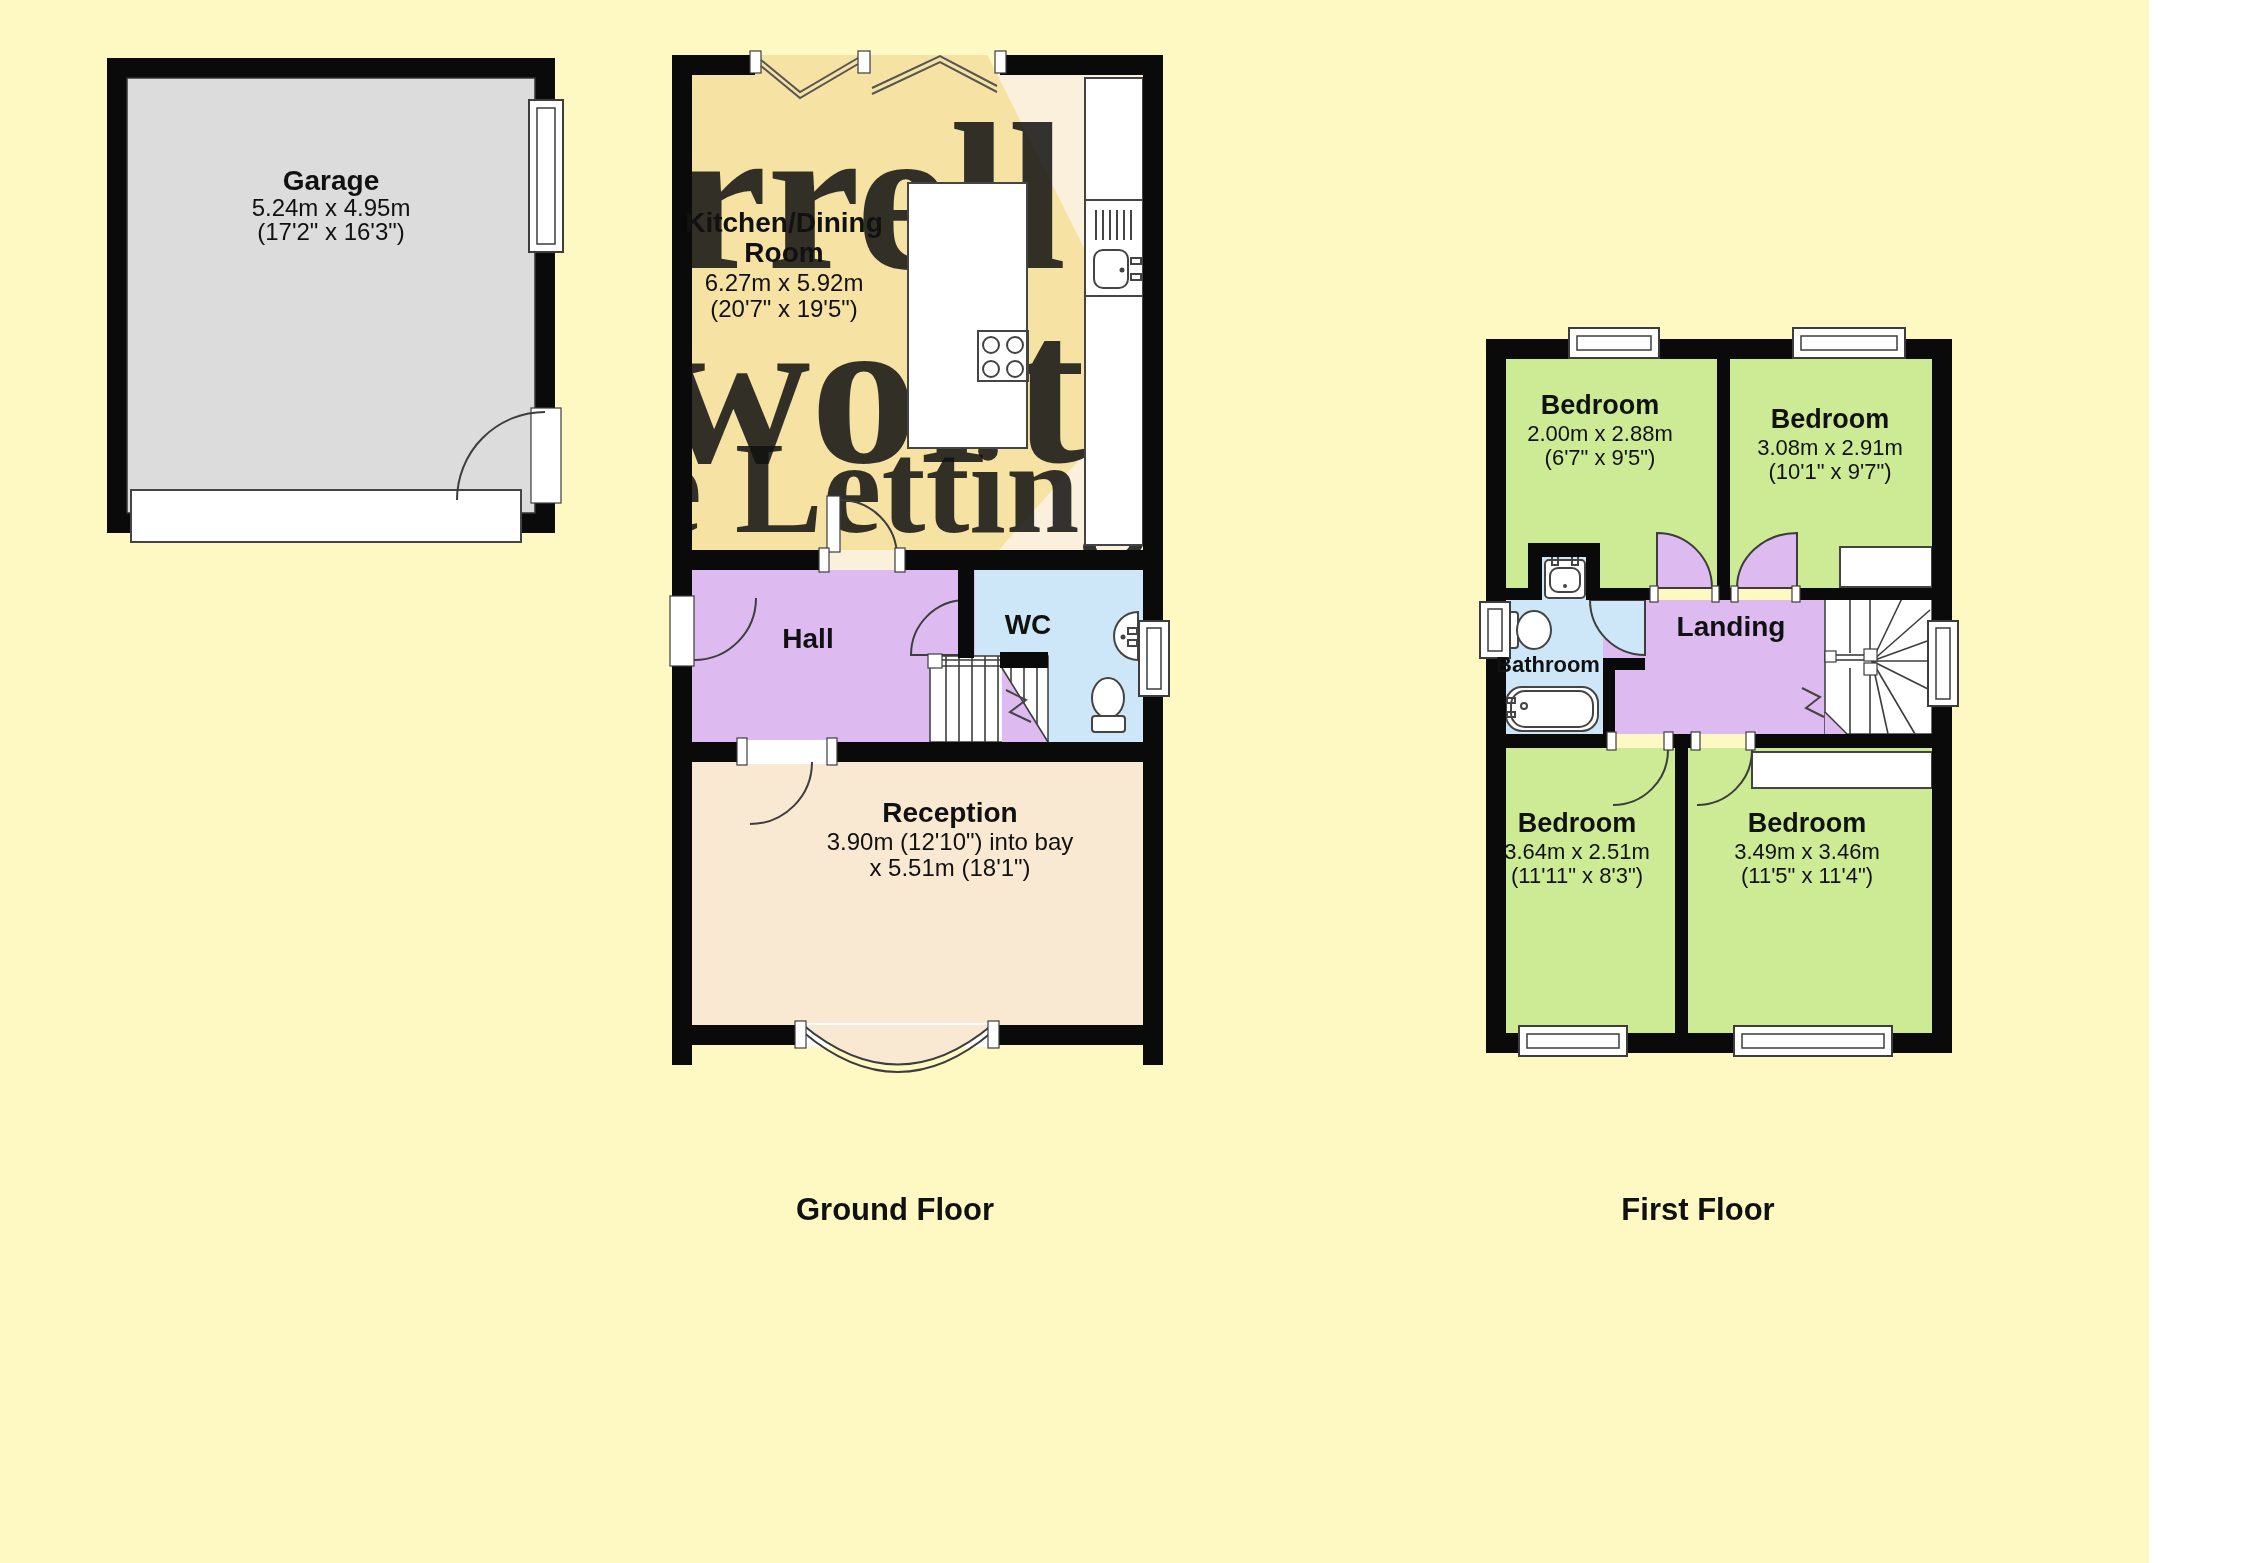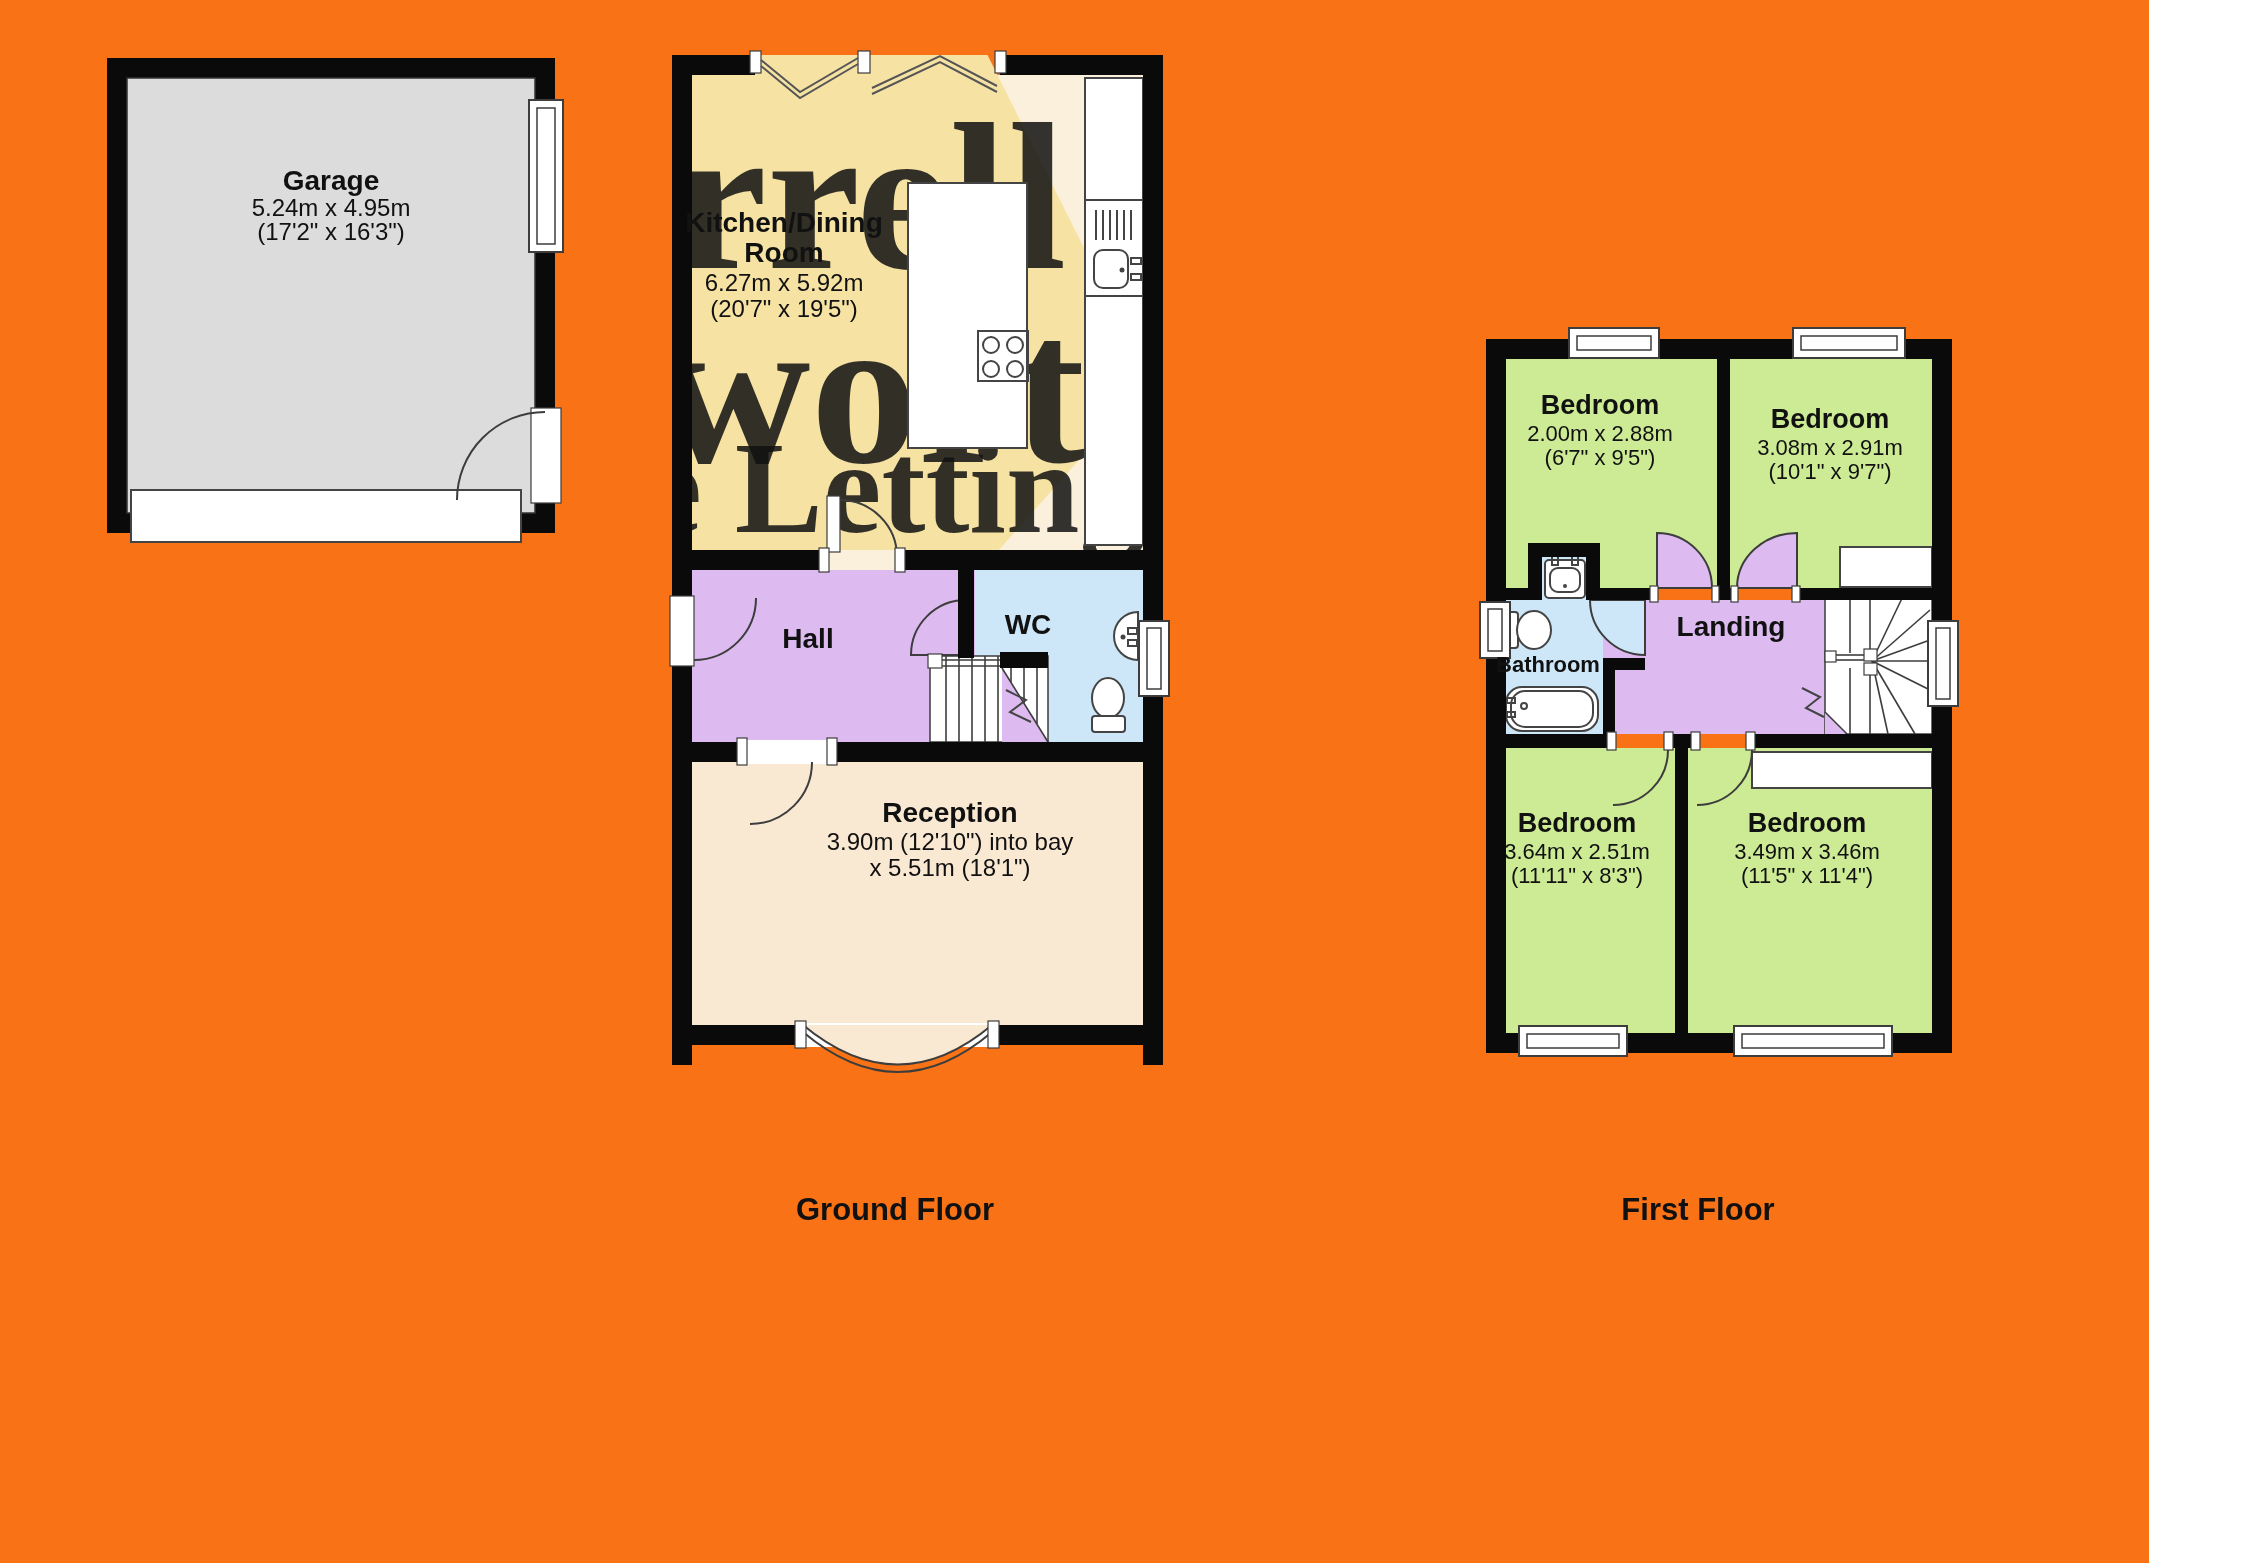--- a/index.html
+++ b/index.html
@@ -1,16 +1,16 @@
 <!DOCTYPE html>
 <html><head>
 <meta charset="utf-8">
 <style>
   html,body{margin:0;padding:0;background:#ffffff;}
-  .page{position:relative;width:2149px;height:1563px;background:#f97316;overflow:hidden;}
+  .page{position:relative;width:2149px;height:1563px;background:#fef9c3;overflow:hidden;}
   svg{position:absolute;left:0;top:0;}
   text{font-family:"Liberation Sans", sans-serif;fill:#111111;}
   .room-name{font-weight:bold;font-size:28px;text-anchor:middle;}
   .room-name-sm{font-weight:bold;font-size:23px;text-anchor:middle;}
   .room-dim{font-size:24px;text-anchor:middle;}
   .room-dim-sm{font-size:22px;text-anchor:middle;}
   .floor-label{font-weight:bold;font-size:31px;text-anchor:middle;}
   .wm{font-family:"Liberation Serif", serif;font-weight:bold;text-anchor:middle;opacity:0.85;}
   .fixture{fill:#ffffff;stroke:#444444;stroke-width:2;}
   .fixline{fill:none;stroke:#444444;stroke-width:2;}

